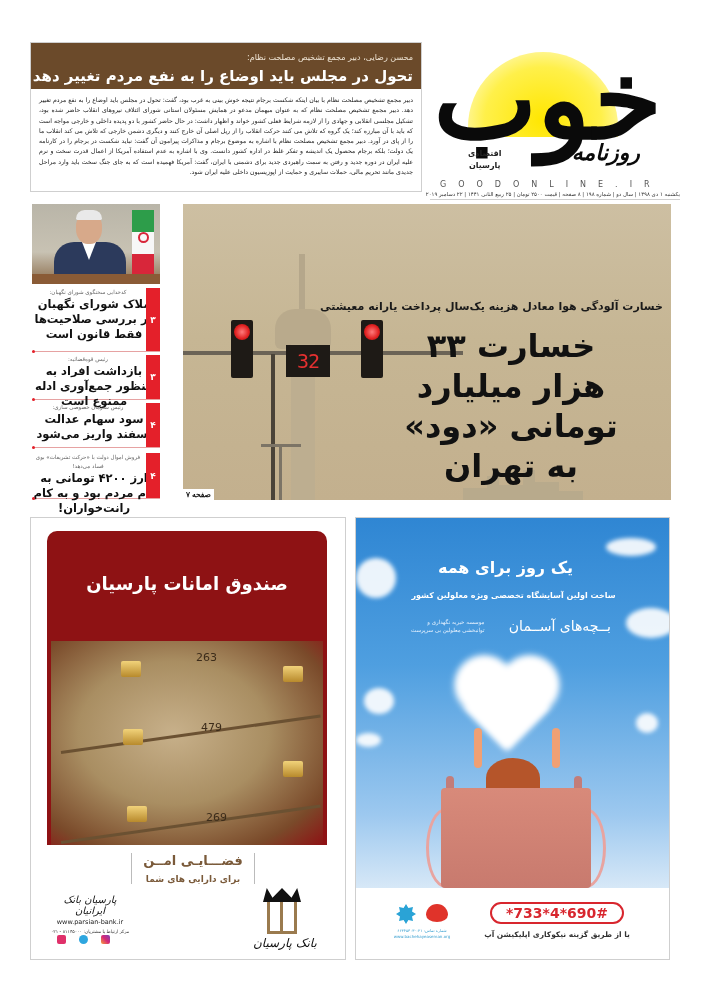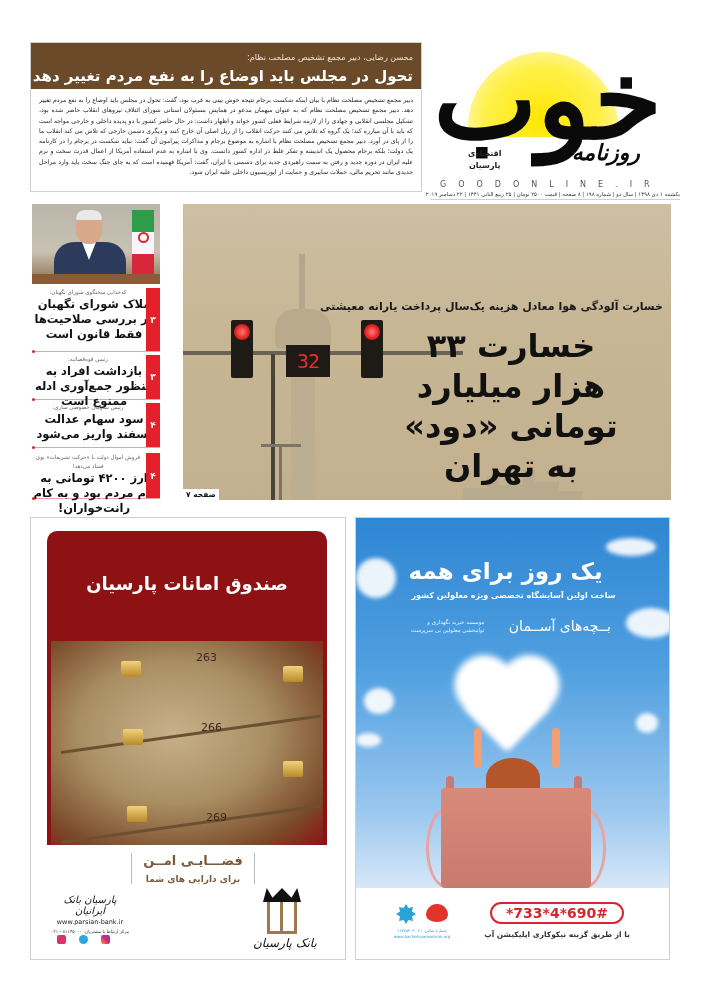--- a/index.html
+++ b/index.html
@@ -48,21 +48,21 @@
   .pole-h { position: absolute; left: 0; top: 147px; width: 280px; height: 4px; background: #6b6356; }
   .pole-v { position: absolute; left: 88px; top: 150px; width: 4px; height: 150px; background: #4a4338; }
   .signal { position: absolute; width: 22px; height: 58px; background: #1e1a16; border-radius: 2px; }
   .signal .lamp { position: absolute; left: 3px; top: 4px; width: 16px; height: 16px; border-radius: 50%; background: radial-gradient(circle,#ff7b7b 0%,#e02020 60%,#8a1010 100%); }
   .countdown { position: absolute; left: 103px; top: 141px; width: 44px; height: 32px; background: #1e1a16; color: #e43030; font-size: 20px; font-family: "DejaVu Sans Mono", monospace; display: flex; align-items: center; justify-content: center; direction: ltr; letter-spacing: -1px; }
   .lamp-post { position: absolute; left: 78px; top: 240px; width: 40px; height: 3px; background: #7c7466; }
   .lamp-post-v { position: absolute; left: 96px; top: 240px; width: 3px; height: 60px; background: #7c7466; }
   .skyline { position: absolute; left: 280px; bottom: 0; width: 120px; height: 30px; background: #b8aa8c; clip-path: polygon(0 60%,20% 60%,20% 20%,30% 20%,30% 50%,50% 50%,50% 0,60% 0,60% 40%,80% 40%,80% 70%,100% 70%,100% 100%,0 100%); }
   .feat-kicker { position: absolute; right: 8px; top: 96px; font-size: 11px; font-weight: bold; color: #1a1a1a; white-space: nowrap; }
   .feat-headline { position: absolute; right: 50px; top: 122px; width: 220px; font-size: 32px; font-weight: 900; color: #111; line-height: 40px; text-align: center; }
-  .feat-page { position: absolute; left: 0; bottom: 0; background: #fff; font-size: 7.5px; font-weight: bold; padding: 1px 3px; color: #111; }
+  .feat-page { position: absolute; left: 0; bottom: 0; background: #fff; font-size: 7.5px; font-weight: bold; padding: 1px 3px; color: #111; font-family: Liberation Serif, serif; }
 
   
   #ad-parsian { left: 30px; top: 517px; width: 316px; height: 443px; border: 1px solid #cfcfcf; background: #fff; }
   .p-red { position: absolute; left: 16px; top: 13px; width: 280px; height: 314px; border-radius: 10px 10px 0 0; background: #8e1214; overflow: hidden; }
   .p-title { position: absolute; top: 42px; left: 0; right: 0; text-align: center; color: #fff; font-size: 18px; font-weight: bold; letter-spacing: 1px; }
   .p-photo { position: absolute; left: 4px; top: 110px; width: 272px; height: 204px; background: radial-gradient(ellipse at 45% 45%, #c7b08a 0%, #a98e62 45%, #7a4a2a 80%, #8e1214 100%); }
   .p-rail { position: absolute; height: 3px; background: #6b5132; transform-origin: left; }
   .p-hinge { position: absolute; width: 20px; height: 16px; background: linear-gradient(180deg,#f1d27a,#b88a2c); border-radius: 2px; }
   .p-num { position: absolute; font-size: 11px; color: #3c2c1a; direction: ltr; font-family: "DejaVu Sans", sans-serif; }
   .p-slogan { position: absolute; left: 100px; top: 335px; width: 124px; text-align: center; border-left: 1px solid #bbb; border-right: 1px solid #bbb; }
@@ -79,21 +79,21 @@
   .p-contact .tel { font-size: 4.5px; color: #333; margin-top: 3px; white-space: nowrap; }
   .p-social { position: absolute; top: 417px; width: 9px; height: 9px; border-radius: 2px; }
 
   #ad-sky { left: 355px; top: 517px; width: 315px; height: 443px; border: 1px solid #cfcfcf; background: #fff; overflow: hidden; }
   .s-sky { position: absolute; left: 0; top: 0; width: 315px; height: 370px; background: linear-gradient(180deg,#2f86d3 0%, #4f9fe0 40%, #9cc8ef 80%, #d7e8f7 100%); }
   .cloud { position: absolute; background: #fff; border-radius: 50%; opacity: .9; filter: blur(2px); }
   .heart { position: absolute; left: 96px; top: 140px; width: 110px; height: 100px; }
   .heart::before, .heart::after { content: ""; position: absolute; top: 0; width: 60px; height: 92px; background: #ffffff; border-radius: 30px 30px 0 0; filter: blur(3px); }
   .heart::before { left: 55px; transform: rotate(-45deg); transform-origin: 0 100%; }
   .heart::after { left: -5px; transform: rotate(45deg); transform-origin: 100% 100%; }
-  .s-title { position: absolute; top: 40px; left: 0; right: 16px; text-align: center; color: #fff; font-size: 23px; font-weight: 900; }
+  .s-title { position: absolute; top: 40px; left: 0; right: 16px; text-align: center; color: #fff; font-size: 16px; font-weight: 900; }
   .s-sub { position: absolute; top: 73px; left: 0; right: 0; text-align: center; color: #fff; font-size: 8px; font-weight: bold; }
   .s-brand { position: absolute; top: 100px; right: 60px; color: #fff; font-size: 14px; }
   .s-brand-desc { position: absolute; top: 100px; left: 55px; color: #e8f3ff; font-size: 5.5px; line-height: 8px; text-align: right; }
   .chair-back { position: absolute; left: 85px; top: 270px; width: 150px; height: 100px; background: linear-gradient(180deg,#d88a7a,#c87a6e); border-radius: 4px; }
   .child-head { position: absolute; left: 130px; top: 240px; width: 54px; height: 40px; border-radius: 50% 50% 20% 20%; background: #b5552a; }
   .child-arm { position: absolute; width: 8px; height: 40px; background: #f0a074; border-radius: 4px; }
   .wheel { position: absolute; top: 290px; width: 40px; height: 80px; border: 3px solid #e8a4a0; border-radius: 50%; }
   .handle { position: absolute; top: 258px; width: 8px; height: 30px; background: #c27d7a; border-radius: 4px; }
   .s-code { position: absolute; left: 134px; top: 384px; width: 134px; height: 22px; border: 2px solid #d8262e; border-radius: 11px; color: #d8262e; font-size: 14px; font-weight: bold; text-align: center; line-height: 18px; direction: ltr; }
   .s-code-note { position: absolute; left: 126px; top: 412px; width: 150px; text-align: center; font-size: 7.5px; color: #333; font-weight: bold; }
@@ -186,21 +186,21 @@
     <div class="p-title">صندوق امانات پارسیان</div>
     <div class="p-photo">
       <div class="p-rail" style="left:10px;top:110px;width:262px;transform:rotate(-8deg);"></div>
       <div class="p-rail" style="left:10px;top:200px;width:262px;transform:rotate(-8deg);"></div>
       <div class="p-hinge" style="left:70px;top:20px;"></div>
       <div class="p-hinge" style="left:72px;top:88px;"></div>
       <div class="p-hinge" style="left:76px;top:165px;"></div>
       <div class="p-hinge" style="left:232px;top:25px;"></div>
       <div class="p-hinge" style="left:232px;top:120px;"></div>
       <div class="p-num" style="left:145px;top:10px;">263</div>
-      <div class="p-num" style="left:150px;top:80px;">266</div>
+      <div class="p-num" style="left:150px;top:80px;">479</div>
       <div class="p-num" style="left:155px;top:170px;">269</div>
     </div>
   </div>
   <div class="p-slogan">
     <div class="l1">فضـــایـی امــن</div>
     <div class="l2">برای دارایی های شما</div>
   </div>
   <div class="p-logo">
     <div class="crown"></div>
     <div class="frame"></div>

